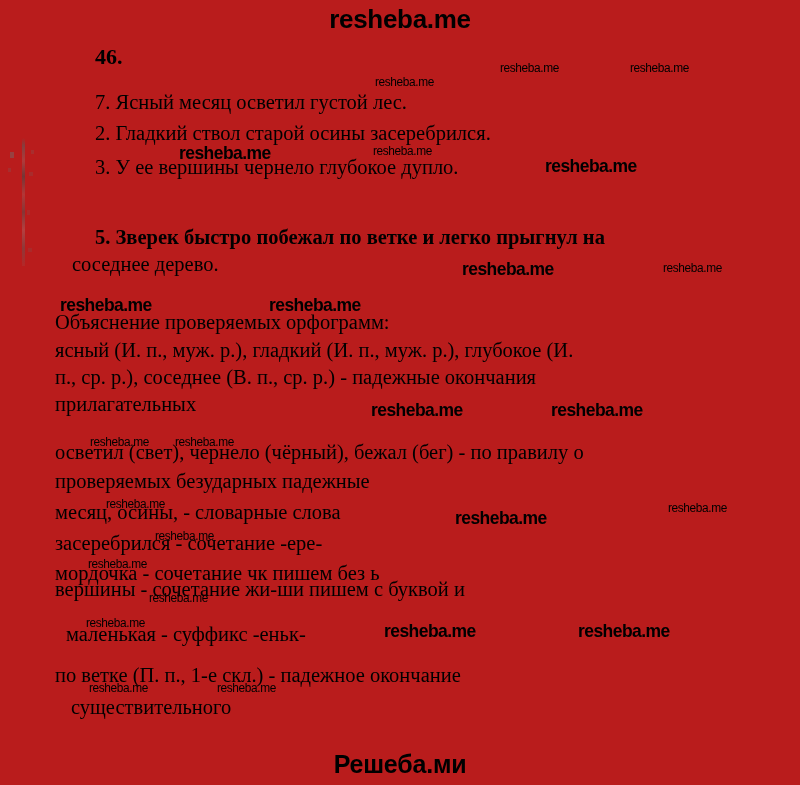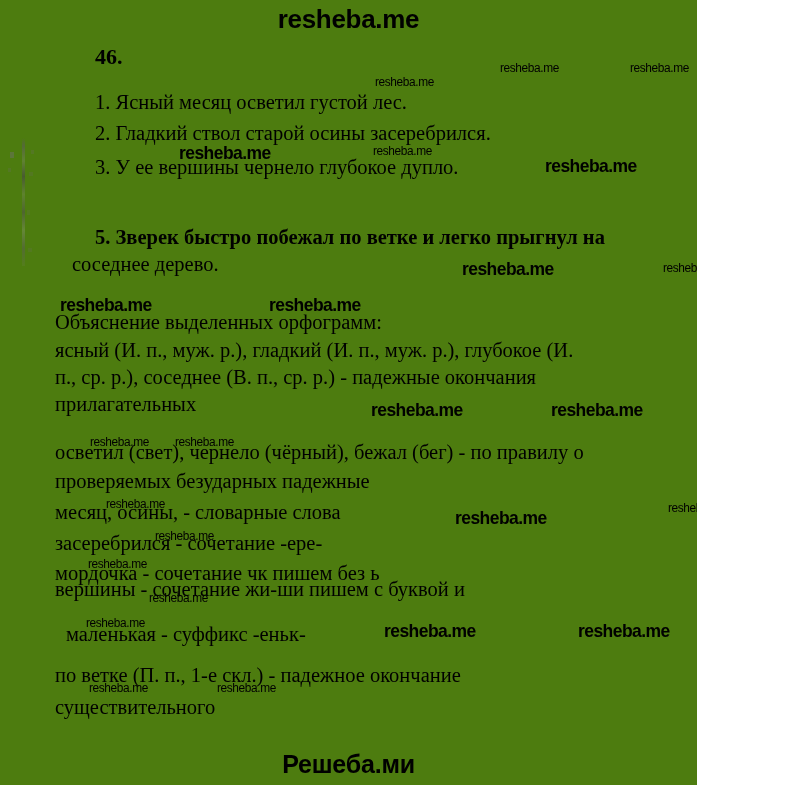--- a/index.html
+++ b/index.html
@@ -6,24 +6,24 @@
     margin: 0;
     padding: 0;
     background: #ffffff;
   }
   body {
     font-family: "Liberation Serif", serif;
     color: #000000;
   }
   #page {
     position: relative;
-    width: 697px;
+    width: 800px;
     height: 785px;
     overflow: hidden;
-    background: #4d7c0f;
+    background: #b91c1c;
   }
 
   
   .scan-artifact {
     position: absolute;
     left: 22px;
     top: 138px;
     width: 3px;
     height: 128px;
     background: linear-gradient(to bottom,
@@ -128,40 +128,40 @@
   <div class="scan-fleck" style="left:31px;top:150px;width:3px;height:4px;opacity:.5;"></div>
   <div class="scan-fleck" style="left:8px;top:168px;width:3px;height:4px;opacity:.5;"></div>
   <div class="scan-fleck" style="left:29px;top:172px;width:4px;height:4px;opacity:.45;"></div>
   <div class="scan-fleck" style="left:27px;top:210px;width:3px;height:5px;opacity:.4;"></div>
   <div class="scan-fleck" style="left:28px;top:248px;width:4px;height:4px;opacity:.4;"></div>
 
   <div id="banner-top" class="banner">resheba.me</div>
 
   <div id="ex-number" class="doc-text">46.</div>
 
-  <div class="doc-text sentence" style="top:91px;">1. Ясный месяц осветил густой лес.</div>
+  <div class="doc-text sentence" style="top:91px;">7. Ясный месяц осветил густой лес.</div>
   <div class="doc-text sentence" style="top:122px;text-align:right;">2. Гладкий ствол старой осины засеребрился.</div>
   <div class="doc-text sentence" style="top:156px;">3. У ее вершины чернело глубокое дупло.</div>
   <div class="doc-text sentence" style="top:226px;font-weight:bold;">5. Зверек быстро побежал по ветке и легко прыгнул на</div>
   <div class="doc-text sentence-cont" style="top:253px;">соседнее дерево.</div>
 
-  <div class="doc-text expl-head" style="top:311px;">Объяснение  выделенных орфограмм:</div>
+  <div class="doc-text expl-head" style="top:311px;">Объяснение  проверяемых орфограмм:</div>
 
   <div class="doc-text expl-line" style="top:339px;">ясный (И. п., муж. р.), гладкий (И. п., муж. р.), глубокое (И.</div>
   <div class="doc-text expl-line" style="top:366px;">п., ср. р.), соседнее (В. п., ср. р.)  - падежные окончания</div>
   <div class="doc-text expl-line" style="top:393px;">прилагательных</div>
   <div class="doc-text expl-line" style="top:441px;">осветил (свет), чернело (чёрный), бежал (бег) - по правилу о</div>
   <div class="doc-text expl-line" style="top:470px;">проверяемых безударных падежные</div>
   <div class="doc-text expl-line" style="top:501px;">месяц, осины,  - словарные слова</div>
   <div class="doc-text expl-line" style="top:532px;">засеребрился - сочетание -ере-</div>
   <div class="doc-text expl-line" style="top:562px;">мордочка - сочетание чк пишем без ь</div>
   <div class="doc-text expl-line" style="top:578px;">вершины - сочетание жи-ши пишем с буквой и</div>
   <div class="doc-text expl-line" style="top:623px;margin-left:11px;">маленькая - суффикс -еньк-</div>
   <div class="doc-text expl-line" style="top:664px;">по ветке (П. п., 1-е скл.) - падежное окончание</div>
-  <div class="doc-text expl-line" style="top:696px;">существительного</div>
+  <div class="doc-text expl-line" style="top:696px;margin-left:16px;">существительного</div>
 
   <div id="watermark-layer">
       <div class="wm wm-bold" style="left: 179px; top: 142px;">resheba.me</div>
       <div class="wm wm-bold" style="left: 545px; top: 155px;">resheba.me</div>
       <div class="wm wm-bold" style="left: 462px; top: 258px;">resheba.me</div>
       <div class="wm wm-bold" style="left: 60px; top: 294px;">resheba.me</div>
       <div class="wm wm-bold" style="left: 269px; top: 294px;">resheba.me</div>
       <div class="wm wm-bold" style="left: 371px; top: 399px;">resheba.me</div>
       <div class="wm wm-bold" style="left: 551px; top: 399px;">resheba.me</div>
       <div class="wm wm-bold" style="left: 455px; top: 507px;">resheba.me</div>

